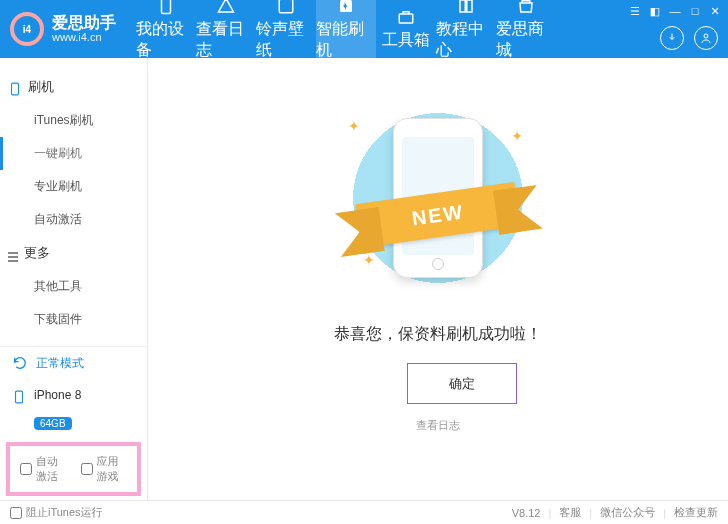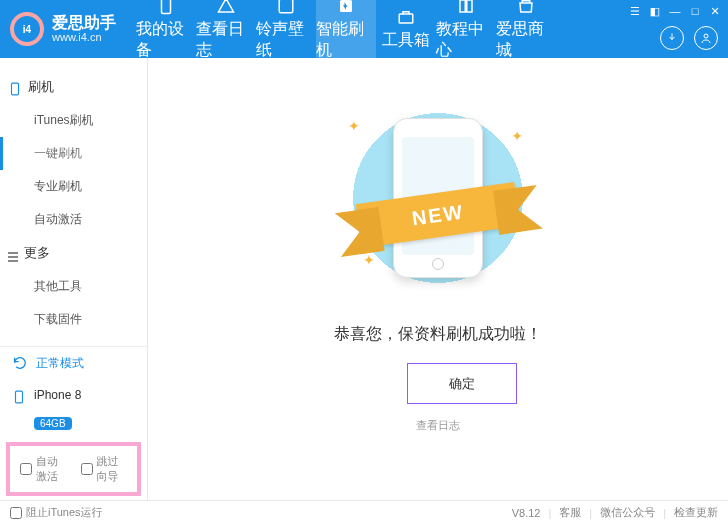--- a/index.html
+++ b/index.html
@@ -203,21 +203,21 @@
         <span>iPhone 8</span>
         <span class="badge">64GB</span>
       </div>
       <div class="checkbox-row">
         <label class="cb">
             <input type="checkbox" style="">
             <span>自动激活</span>
           </label>
         <label class="cb">
             <input type="checkbox" style="">
-            <span>跳过向导</span>
+            <span>应用游戏</span>
           </label>
       </div>
     </div>
   </div>
 
   <div class="main">
     <div class="phone-illus">
       <div class="sun"></div>
       <span class="spark" style="left:10px;top:20px">✦</span>
       <span class="spark" style="right:15px;top:30px">✦</span>

